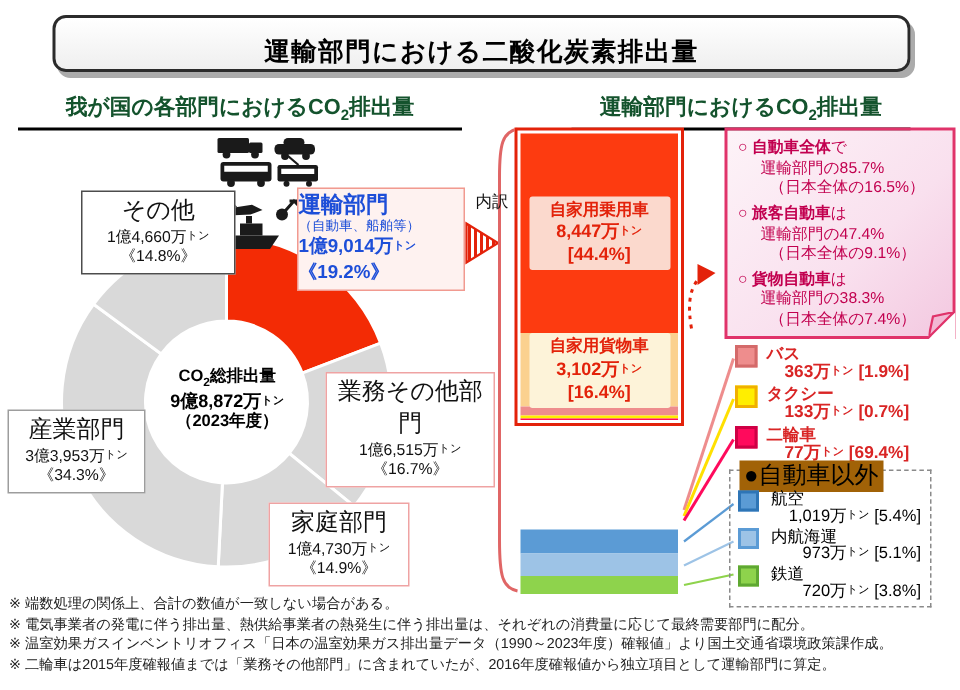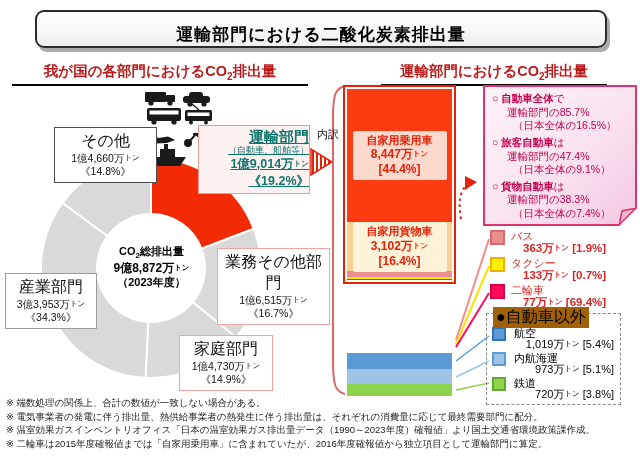--- a/index.html
+++ b/index.html
@@ -7,34 +7,34 @@
          font-family:"Liberation Sans","DejaVu Sans",sans-serif;color:#111;}
   .abs{position:absolute;}
 
   
   .title-banner{left:35px;top:10px;width:568px;height:34px;border:2px solid #2b2b2b;border-radius:9px;
     background:linear-gradient(#ffffff,#efefef);box-shadow:3px 4px 0 #ababab;
     display:flex;align-items:flex-end;justify-content:center;}
   .title-banner span{font-size:17px;font-weight:bold;letter-spacing:1px;color:#000;}
 
   
-  .sec-h{font-size:14.5px;font-weight:bold;text-align:center;border-bottom:2px solid #000;padding-bottom:2px;color:#b91c1c;}
+  .sec-h{font-size:14.5px;font-weight:bold;text-align:center;border-bottom:2px solid #000;padding-bottom:2px;color:#14532d;}
   .sec-h sub{font-size:10px;}
   .sec-h-left{left:12px;top:62px;width:296px;}
   .sec-h-right{left:381px;top:62px;width:226px;}
 
   
   .dbox{background:#fff;text-align:center;font-size:10.5px;line-height:1.3;padding:3px 2px;color:#111;}
   .dbox .dname{font-size:16px;}
   .box-sonota{left:54px;top:127px;width:97px;border:1px solid #4d4d4d;}
   .box-sangyo{left:5px;top:273px;width:86px;border:1px solid #9d9d9d;}
   .box-gyomu{left:217px;top:248px;width:107px;border:1px solid #efa3a3;}
   .box-katei{left:179px;top:335px;width:88px;border:1px solid #efa3a3;}
   .box-unyu{left:198px;top:125px;width:110px;border:1px solid #f19a90;background:#fef2f0;
-            text-align:right;color:#0f766e;padding:2px 0 4px 0;text-decoration:underline;}
+            text-align:left;color:#1d4ed8;padding:2px 0 4px 0;}
   .box-unyu .uname{font-size:15px;font-weight:bold;line-height:1.15;}
   .box-unyu .unote{font-size:9px;line-height:1.2;}
   .box-unyu .uval{font-size:12.5px;font-weight:bold;line-height:1.25;margin-top:1px;}
   .donut-center{left:94px;top:245px;width:115px;text-align:center;font-weight:bold;color:#000;font-size:11px;line-height:1.25;}
   .donut-center .cv{font-size:12px;}
   .donut-center sub{font-size:8px;}
   .ton{font-size:7.5px;vertical-align:2px;}
 
   .uchiwake{left:317px;top:127px;font-size:11px;color:#111;}
 
@@ -54,21 +54,21 @@
   .callout .l1 strong{font-weight:bold;}
   .callout .l2{margin-left:15px;}
   .callout .l3{margin-left:21px;}
   .fold-svg{right:-2px;bottom:-2px;}
 
   
   .lrow{left:490px;width:140px;display:flex;align-items:flex-start;}
   .sq{display:inline-block;width:14px;height:14px;border:2px solid rgba(0,0,0,.35);box-sizing:border-box;}
   .sq15{width:15px;height:15px;}
   .ltxt{margin-left:6px;}
-  .red-leg .lname{font-size:11px;font-weight:normal;color:#d92525;line-height:1.1;}
+  .red-leg .lname{font-size:11px;font-weight:bold;color:#d92525;line-height:1.1;}
   .red-leg .lval{font-size:11.5px;font-weight:bold;color:#d92525;margin-left:12px;line-height:1.2;}
 
   .nonauto-box{left:486px;top:313px;width:133px;height:90px;border:1px dashed #8a8a8a;}
   .nonauto-title{position:absolute;top:-7px;left:6px;background:#a16207;padding:0 3px;font-size:16px;font-weight:normal;color:#000;}
   .orow{position:absolute;left:5px;width:124px;}
   .orow .oname{font-size:11px;color:#000;margin-left:22px;line-height:1.1;position:relative;top:1px;}
   .orow .oval{font-size:11px;color:#000;text-align:right;padding-right:2px;line-height:1.25;}
   .orow .sq{position:absolute;left:0;top:1px;}
 
   
@@ -287,16 +287,16 @@
       <span class="sq" style="background: rgb(142, 211, 76); border-color: rgb(95, 168, 50);"></span>
       <div class="oname">鉄道</div>
       <div class="oval"><span>720万</span><span class="ton">トン</span> <span>[3.8%]</span></div>
     </div>
   </div>
 
   <div class="abs footnotes">
     <div>※ 端数処理の関係上、合計の数値が一致しない場合がある。</div>
     <div>※ 電気事業者の発電に伴う排出量、熱供給事業者の熱発生に伴う排出量は、それぞれの消費量に応じて最終需要部門に配分。</div>
     <div>※ 温室効果ガスインベントリオフィス「日本の温室効果ガス排出量データ（1990～2023年度）確報値」より国土交通省環境政策課作成。</div>
-    <div>※ 二輪車は2015年度確報値までは「自家用乗用車」に含まれていたが、2016年度確報値から独立項目として運輸部門に算定。</div>
+    <div>※ 二輪車は2015年度確報値までは「業務その他部門」に含まれていたが、2016年度確報値から独立項目として運輸部門に算定。</div>
   </div>
 
 </div>
 
 </body></html>

